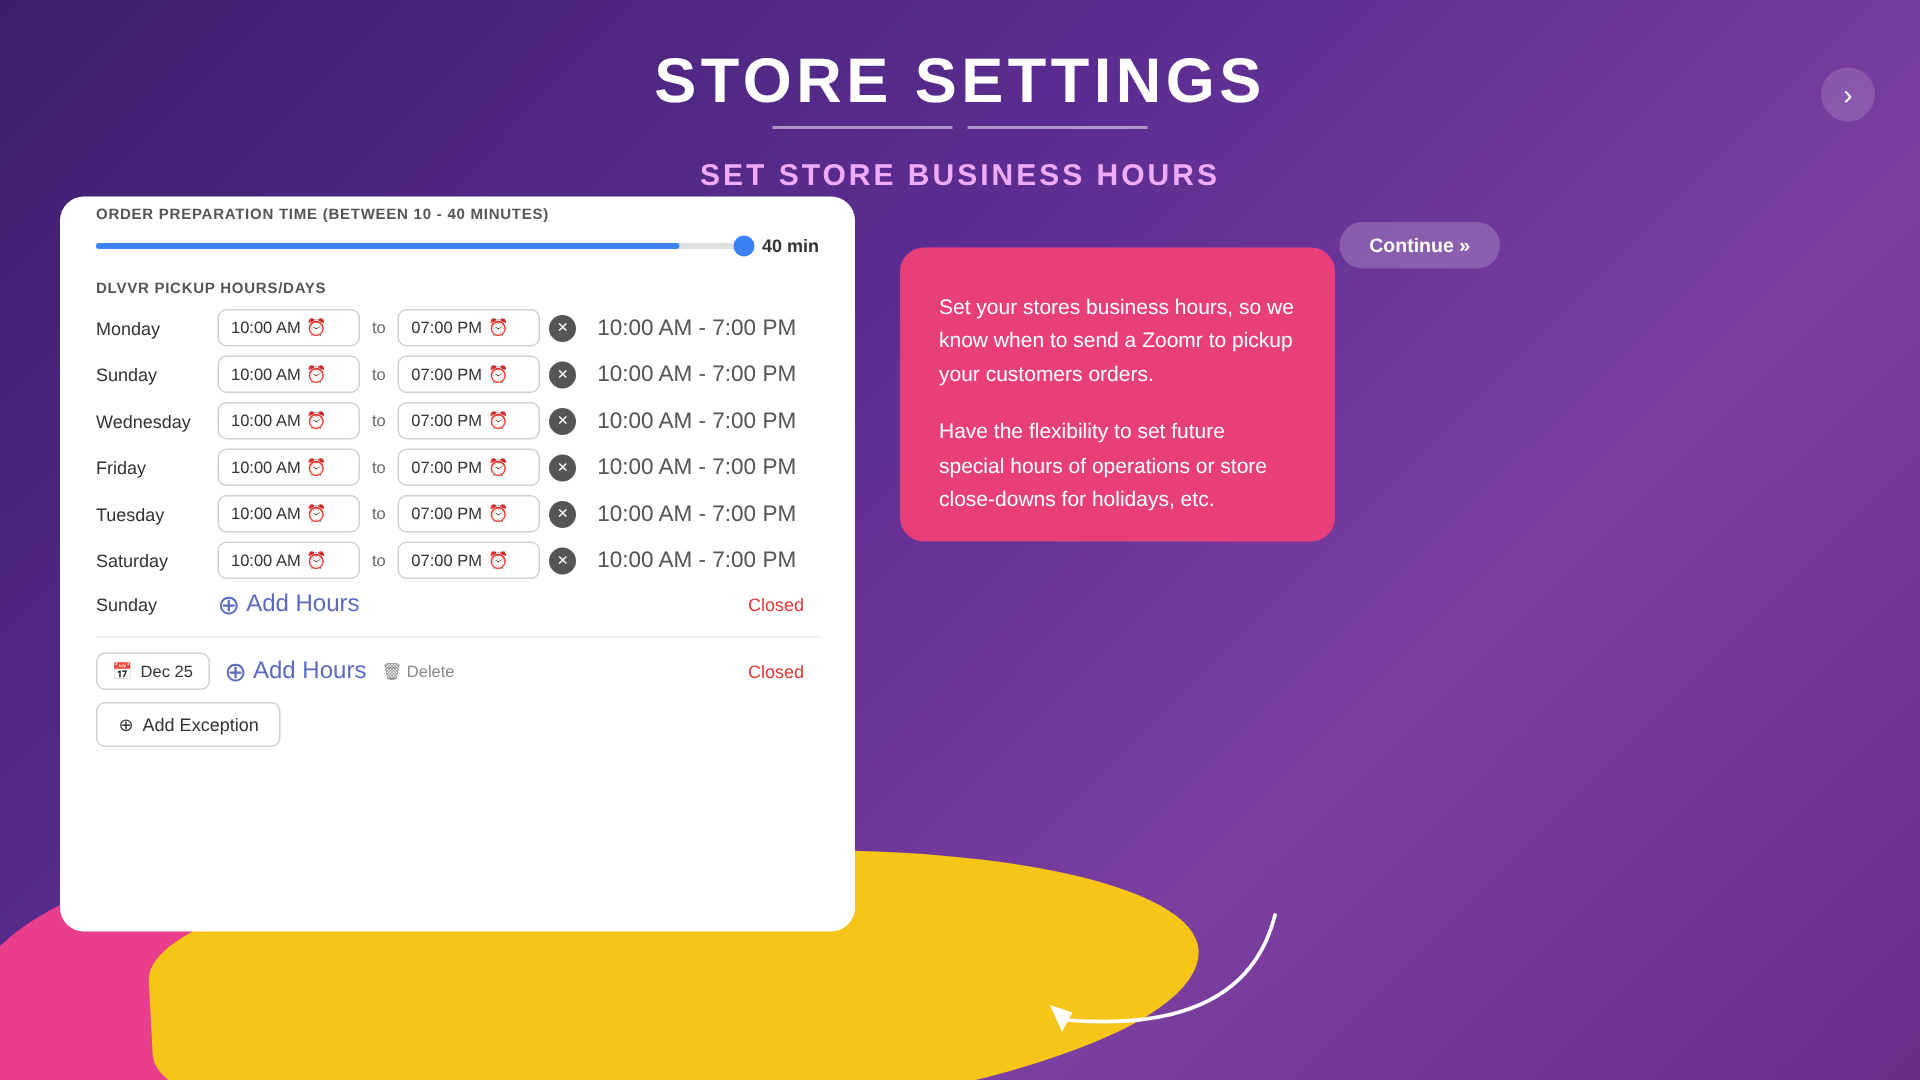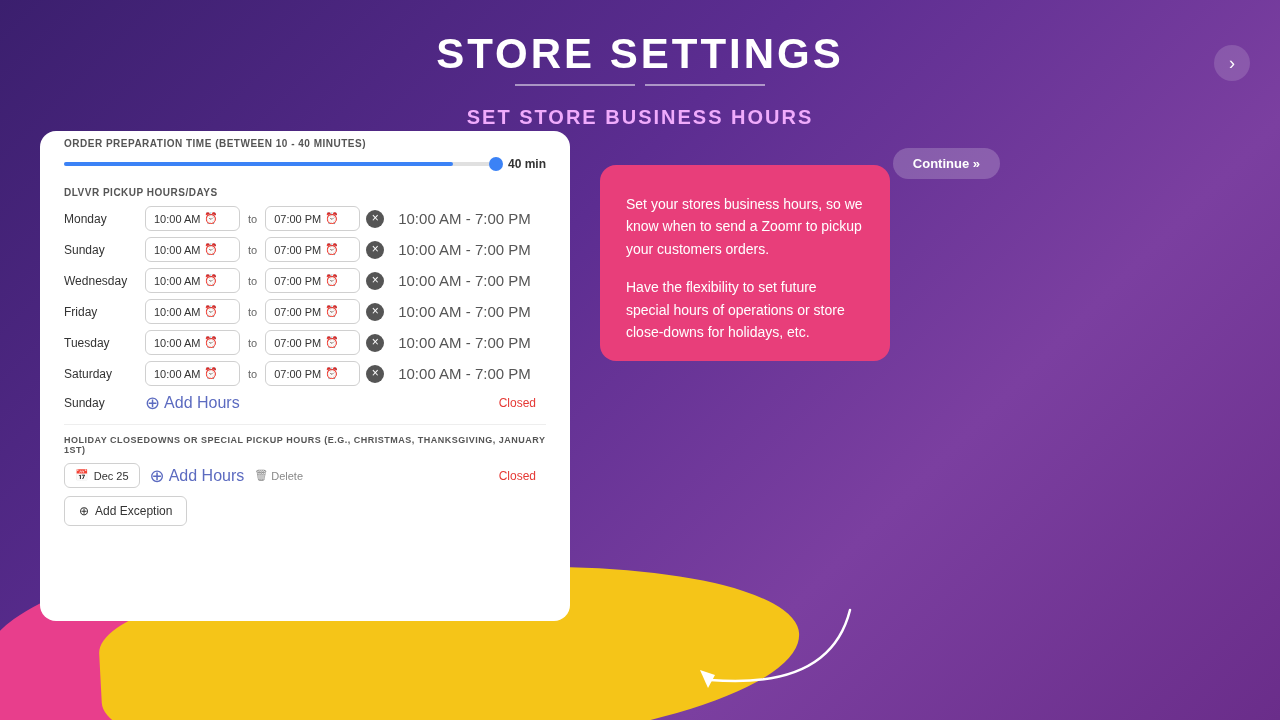--- a/index.html
+++ b/index.html
@@ -469,21 +469,20 @@
         <span class="day-label">Sunday</span>
         <div class="add-hours-btn">
           <span style="color:#5c6bc0; font-size:18px; font-weight:300;">⊕</span>
           <span>Add Hours</span>
         </div>
         <span class="closed-label" style="margin-left:auto; margin-right:10px;">Closed</span>
       </div>
     </div>
 
     <div class="holiday-section">
-      <div class="section-label" style="font-size:9px;">HOLIDAY CLOSEDOWNS OR SPECIAL PICKUP HOURS (E.G., CHRISTMAS, THANKSGIVING, JANUARY 1ST)</div>
       <div class="holiday-row">
         <div class="date-badge">
           <span>📅</span>
           <span>Dec 25</span>
         </div>
         <div class="add-hours-btn">
           <span style="color:#5c6bc0; font-size:18px; font-weight:300;">⊕</span>
           <span>Add Hours</span>
         </div>
         <div class="delete-btn">

